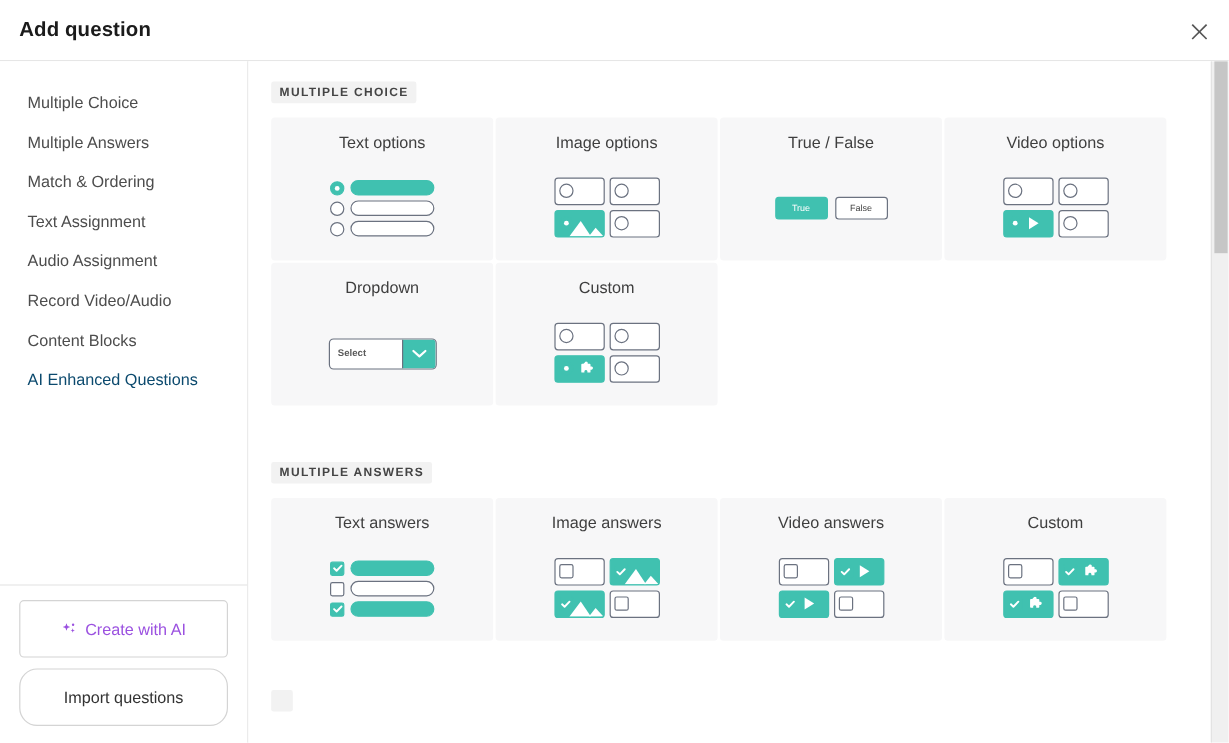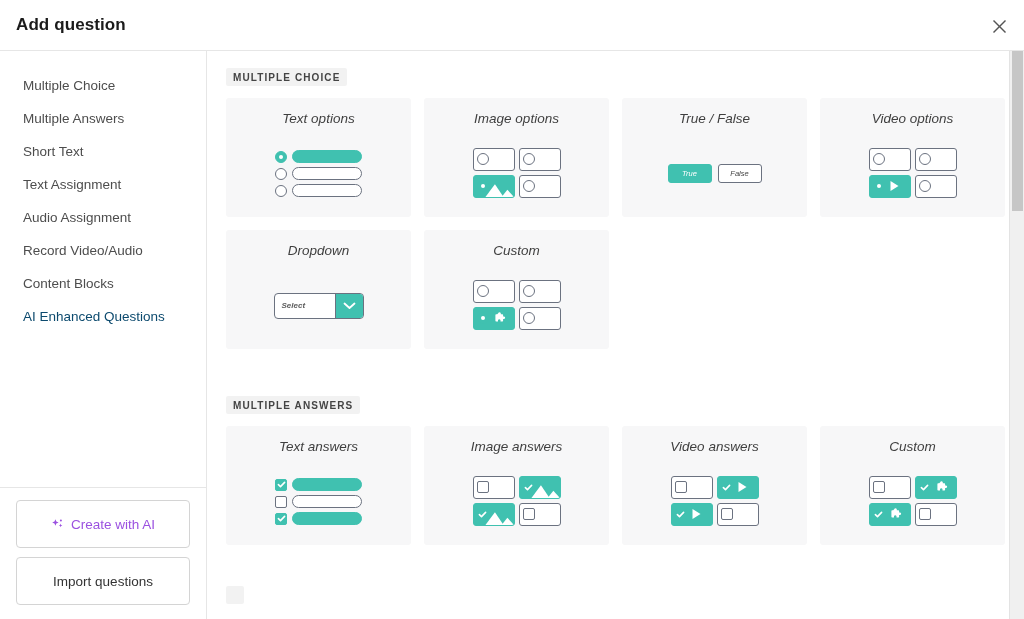--- a/index.html
+++ b/index.html
@@ -58,21 +58,21 @@
     padding: 12px 16px 14px 16px;
   }
   .side-btn {
     width: 100%; height: 48px;
     border: 1px solid #d4d4d4; border-radius: 4px;
     background: #fff; cursor: pointer;
     display: flex; align-items: center; justify-content: center;
     font-size: 13.5px; color: #333;
     font-family: "Liberation Sans", sans-serif;
   }
-  .side-btn + .side-btn { margin-top: 9px; }
+  .side-btn + .side-btn { margin-top: 9px; border-radius: 15px; }
   .side-btn.ai { color: #9b51e0; }
   .sparkle-icon { margin-right: 7px; display: inline-flex; }
 
   
   .content {
     flex: 1 1 auto; position: relative;
     overflow: hidden; background: #fff;
     padding: 0 0 0 0;
   }
   .content-inner { padding: 16px 24px 0 14px; }
@@ -85,24 +85,23 @@
     font-size: 10px; font-weight: bold;
     letter-spacing: 1.1px;
     padding: 4px 7px 3px 7px;
     border-radius: 2px;
     margin-left: 5px;
   }
 
   .card-grid {
     display: grid;
     grid-template-columns: repeat(4, 185px);
-    gap: 13px;
+    gap: 2px;
     margin-top: 12px;
     margin-left: 5px;
-    font-style: italic;
   }
   .card {
     width: 185px; height: 119px;
     background: #f7f7f8;
     border-radius: 3px;
     display: flex; flex-direction: column;
     align-items: center;
     cursor: pointer;
     position: relative;
   }
@@ -211,21 +210,21 @@
       </svg>
     </div>
   </div>
 
   <div class="modal-body">
 
     <div class="sidebar">
       <div class="sidebar-list">
         <div class="sidebar-item">Multiple Choice</div>
         <div class="sidebar-item">Multiple Answers</div>
-        <div class="sidebar-item">Short Text</div>
+        <div class="sidebar-item">Match &amp; Ordering</div>
         <div class="sidebar-item">Text Assignment</div>
         <div class="sidebar-item">Audio Assignment</div>
         <div class="sidebar-item">Record Video/Audio</div>
         <div class="sidebar-item">Content Blocks</div>
         <div class="sidebar-item accent">AI Enhanced Questions</div>
       </div>
 
       <div class="sidebar-footer">
         <button class="side-btn ai">
           <span class="sparkle-icon">

